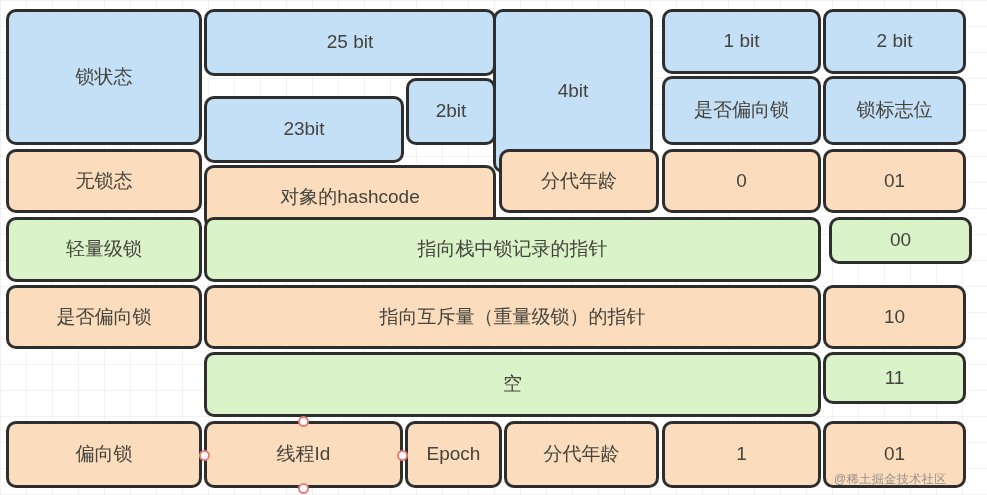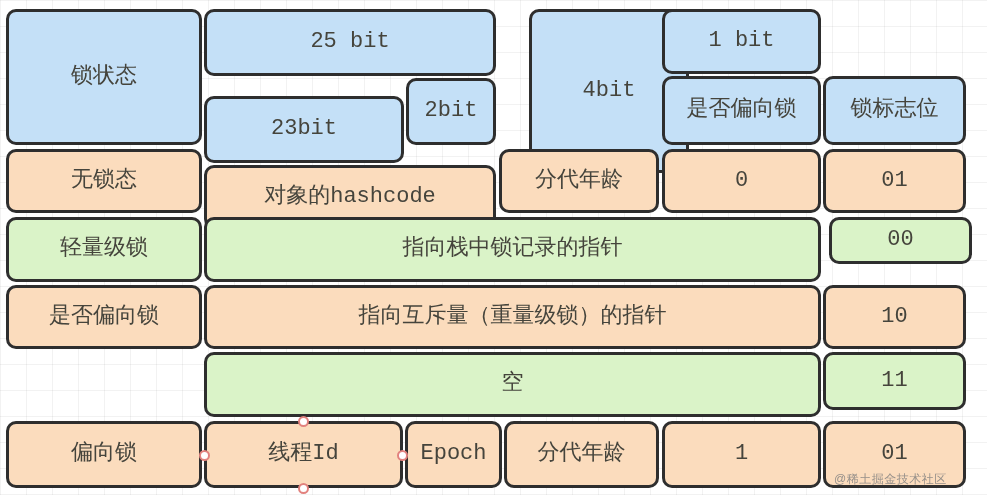--- a/index.html
+++ b/index.html
@@ -20,26 +20,25 @@
     font-family: "Liberation Sans", "DejaVu Sans", sans-serif;
   }
   .cell {
     position: absolute;
     box-sizing: border-box;
     border: 3.5px solid var(--border, #2e2e2e);
     border-radius: 10px;
     display: flex;
     align-items: center;
     justify-content: center;
-    font-size: 22px;
+    font-size: 19px;
     color: #45443c;
     text-align: center;
     line-height: 1.2;
     white-space: nowrap;
-    font-family: Liberation Mono, monospace;
   }
   .blue   { background: var(--header-blue, #c4e0f7); }
   .orange { background: var(--row-orange, #fbdcbd); }
   .green  { background: var(--row-green, #daf3c8); }
   .handle {
     position: absolute;
     width: 11px;
     height: 11px;
     box-sizing: border-box;
     border-radius: 50%;
@@ -60,41 +59,42 @@
 </style>
 </head>
 <body>
 
 <div class="canvas">
 
   <div class="cell blue" style="left:6px;top:9px;width:196px;height:136px">锁状态</div>
   <div class="cell blue" style="left:204px;top:9px;width:292px;height:67px">25 bit</div>
   <div class="cell blue" style="left:204px;top:96px;width:200px;height:67px">23bit</div>
   <div class="cell blue" style="left:406px;top:78px;width:90px;height:67px">2bit</div>
-  <div class="cell blue" style="left:529px;top:9px;width:160px;height:164px">4bit</div>
+  <div class="cell blue" style="left:493px;top:9px;width:160px;height:164px">4bit</div>
   <div class="cell blue" style="left:662px;top:9px;width:159px;height:65px">1 bit</div>
   <div class="cell blue" style="left:662px;top:76px;width:159px;height:69px">是否偏向锁</div>
+  <div class="cell blue" style="left:823px;top:9px;width:143px;height:65px">2 bit</div>
   <div class="cell blue" style="left:823px;top:76px;width:143px;height:69px">锁标志位</div>
 
   <div class="cell orange" style="left:6px;top:149px;width:196px;height:64px">无锁态</div>
   <div class="cell orange" style="left:204px;top:165px;width:292px;height:64px">对象的hashcode</div>
   <div class="cell orange" style="left:499px;top:149px;width:160px;height:64px">分代年龄</div>
   <div class="cell orange" style="left:662px;top:149px;width:159px;height:64px">0</div>
   <div class="cell orange" style="left:823px;top:149px;width:143px;height:64px">01</div>
 
   <div class="cell green" style="left:6px;top:217px;width:196px;height:65px">轻量级锁</div>
   <div class="cell green" style="left:204px;top:217px;width:617px;height:65px">指向栈中锁记录的指针</div>
   <div class="cell green" style="left:829px;top:217px;width:143px;height:47px">00</div>
 
   <div class="cell orange" style="left:6px;top:285px;width:196px;height:64px">是否偏向锁</div>
   <div class="cell orange" style="left:204px;top:285px;width:617px;height:64px">指向互斥量（重量级锁）的指针</div>
   <div class="cell orange" style="left:823px;top:285px;width:143px;height:64px">10</div>
 
   <div class="cell green" style="left:204px;top:352px;width:617px;height:65px">空</div>
-  <div class="cell green" style="left:823px;top:352px;width:143px;height:58px">11</div>
+  <div class="cell green" style="left:823px;top:352px;width:143px;height:52px">11</div>
 
   <div class="cell orange" style="left:6px;top:421px;width:196px;height:67px">偏向锁</div>
   <div class="cell orange" style="left:204px;top:421px;width:199px;height:67px">线程Id</div>
   <div class="cell orange" style="left:405px;top:421px;width:97px;height:67px">Epoch</div>
   <div class="cell orange" style="left:504px;top:421px;width:155px;height:67px">分代年龄</div>
   <div class="cell orange" style="left:662px;top:421px;width:159px;height:67px">1</div>
   <div class="cell orange" style="left:823px;top:421px;width:143px;height:67px">01</div>
 
   <div class="handle" style="left:298px;top:416px"></div>
   <div class="handle" style="left:199px;top:450px"></div>

